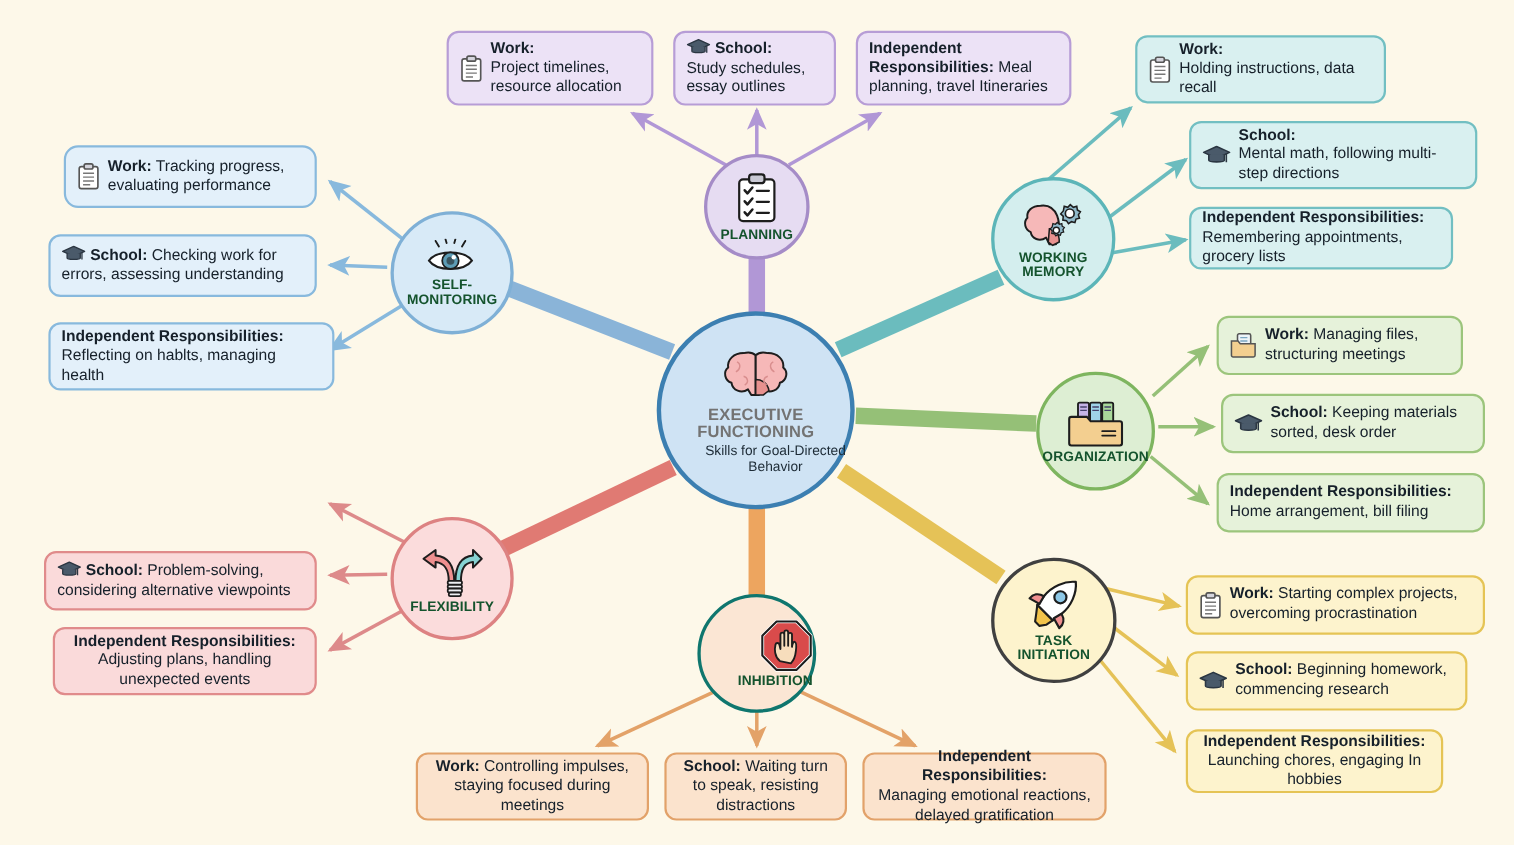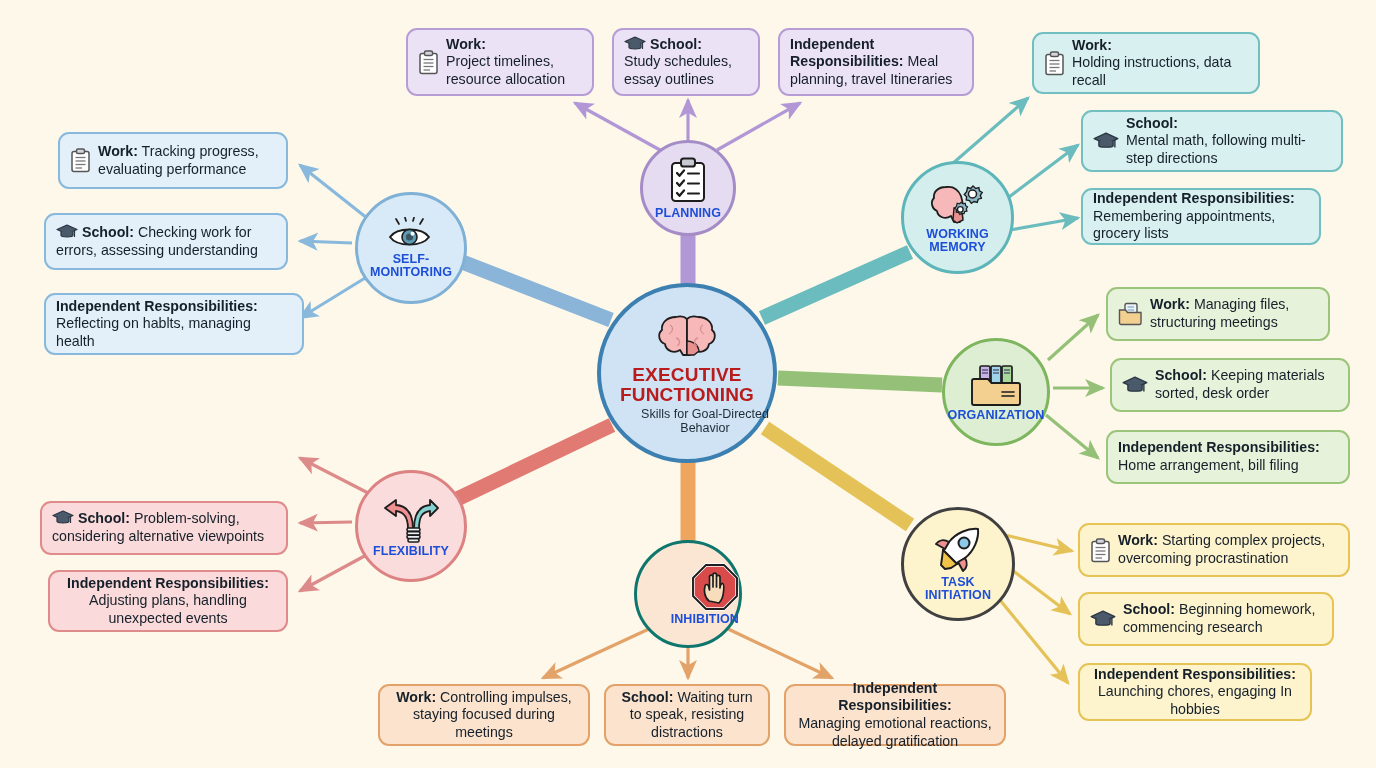--- a/index.html
+++ b/index.html
@@ -17,35 +17,35 @@
     position:absolute;border-radius:50%;
     display:flex;flex-direction:column;align-items:center;justify-content:center;
     box-sizing:border-box;text-align:center;
   }
   #hub{
     left:597px;top:283px;width:180px;height:180px;
     background:#cfe3f4;border:4px solid #3c7fb1;
     z-index:6;
   }
   #hub .hub-title{
-    font-size:19px;font-weight:700;color:#b91c1c;line-height:1.02;
+    font-size:15px;font-weight:700;color:#737373;line-height:1.02;
     letter-spacing:.2px;margin-top:2px;
   }
   #hub .hub-sub{
     font-size:12.5px;color:#1d2b36;line-height:1.12;margin-top:3px;margin-left:36px;
   }
 
   
   .node{
     position:absolute;border-radius:50%;
     display:flex;flex-direction:column;align-items:center;justify-content:center;
     box-sizing:border-box;text-align:center;z-index:6;
   }
   .node .node-label{
-    font-size:12.5px;font-weight:700;color:#1d4ed8;line-height:1.04;
+    font-size:12.5px;font-weight:700;color:#14532d;line-height:1.04;
     letter-spacing:.1px;margin-top:1px;
   }
   .node .ic{line-height:0;margin-bottom:1px;}
 
   
   .card{
     position:absolute;box-sizing:border-box;
     border-radius:11px;border-width:2px;border-style:solid;
     padding:8px 10px;
     font-size:14.2px;line-height:1.24;color:#16202a;
@@ -284,21 +284,21 @@
           <rect x="24" y="33" width="13" height="3.4" rx="1.6"></rect>
           <rect x="24" y="36.6" width="13" height="3.4" rx="1.6"></rect>
           <rect x="24" y="40.2" width="13" height="3.4" rx="1.6"></rect>
           <rect x="25" y="43.8" width="11" height="3.2" rx="1.5"></rect>
         </g>
       </svg>
     </span>
     <div class="node-label"><span>FLEXIBILITY</span></div>
   </div>
 
-  <div class="card" style="left:58px;top:132px;width:230px;height:57px;background:#e3f0fa;border-color:#88b9dd;">
+  <div class="card" style="left:58px;top:132px;width:230px;height:57px;background:#e3f0fa;border-color:#88b9dd;border-radius:13px;">
     <span class="cicon">
       <svg width="21" height="25" viewBox="0 0 21 25">
           <rect x="2" y="3.5" width="17" height="20" rx="2" fill="#fff" stroke="#555" stroke-width="1.5"></rect>
           <rect x="6.5" y="1" width="8" height="4.6" rx="1.6" fill="#d5d5dd" stroke="#555" stroke-width="1.5"></rect>
           <g stroke="#777" stroke-width="1.3">
             <path d="M5.5 9.5 H15.5"></path>
             <path d="M5.5 13 H15.5"></path>
             <path d="M5.5 16.5 H15.5"></path>
             <path d="M5.5 20 H12"></path>
           </g>

